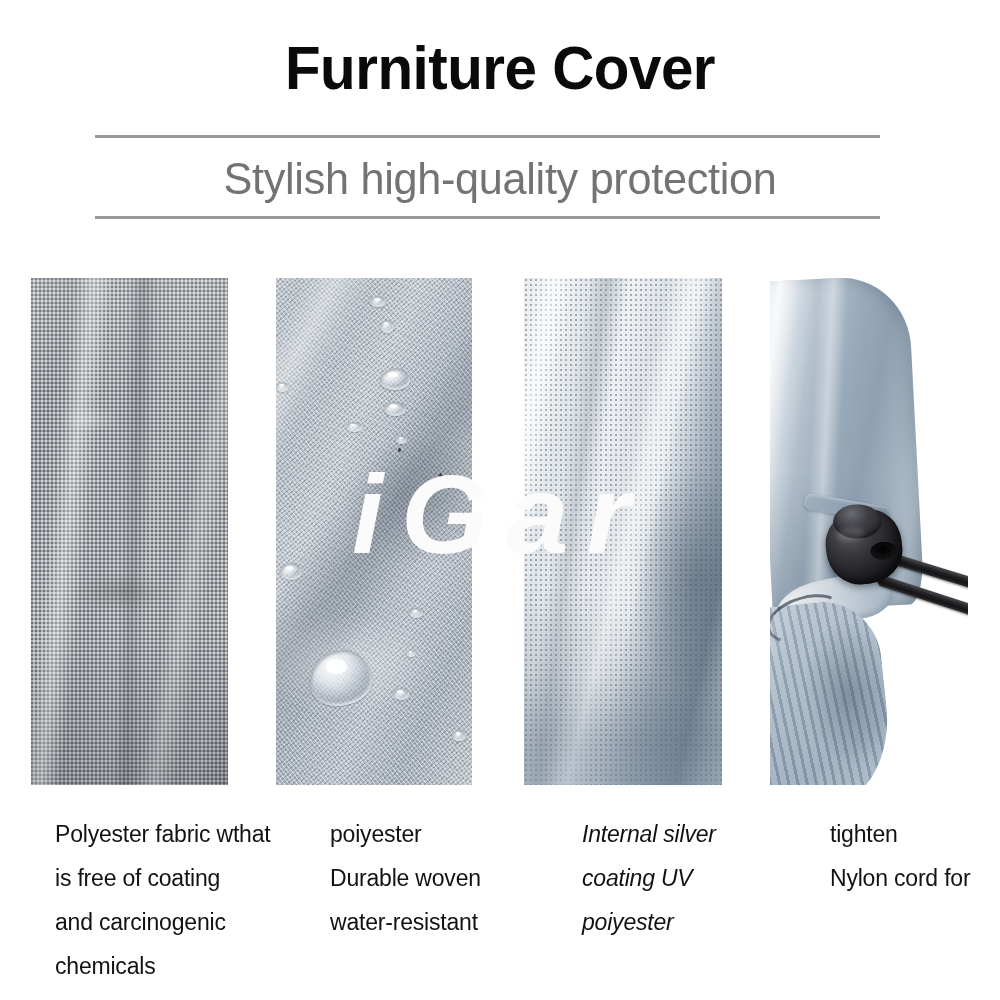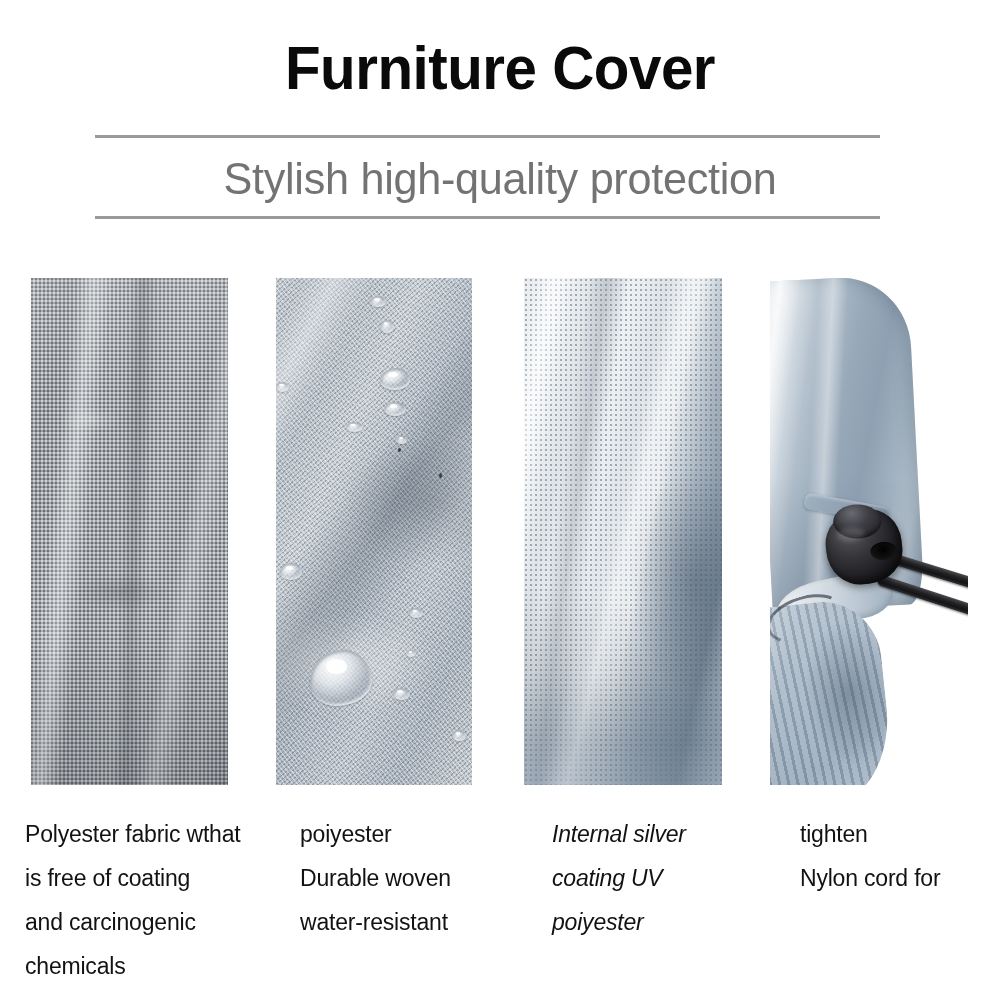--- a/index.html
+++ b/index.html
@@ -274,37 +274,39 @@
     background:rgba(255,255,255,.14);
     filter:blur(2px);
   }
 
   
   .cap{
     position:absolute;top:812px;
     font-size:23px;line-height:44px;
     color:#121212;
     letter-spacing:-0.2px;
+    margin-left:30px;
   }
   .cap div{white-space:nowrap;}
   .c1{left:25px;width:255px;}
   .c2{left:300px;width:230px;}
   .c3{left:552px;width:220px;font-style:italic;}
   .c4{left:800px;width:200px;}
 </style>
 </head>
 <body>
 
 <div class="page">
 
   <div class="title">Furniture Cover</div>
   <div class="rule rule-top"></div>
   <div class="subtitle">Stylish high-quality protection</div>
   <div class="rule rule-bottom"></div>
 
+  <div class="watermark">iGar</div>
 
   <div class="panel p1">
     <div class="layer p1-base"></div>
     <div class="layer weave-fine"></div>
     <div class="layer p1-folds"></div>
     <div class="layer p1-smudge"></div>
   </div>
 
   <div class="panel p2">
     <div class="layer p2-base"></div>

